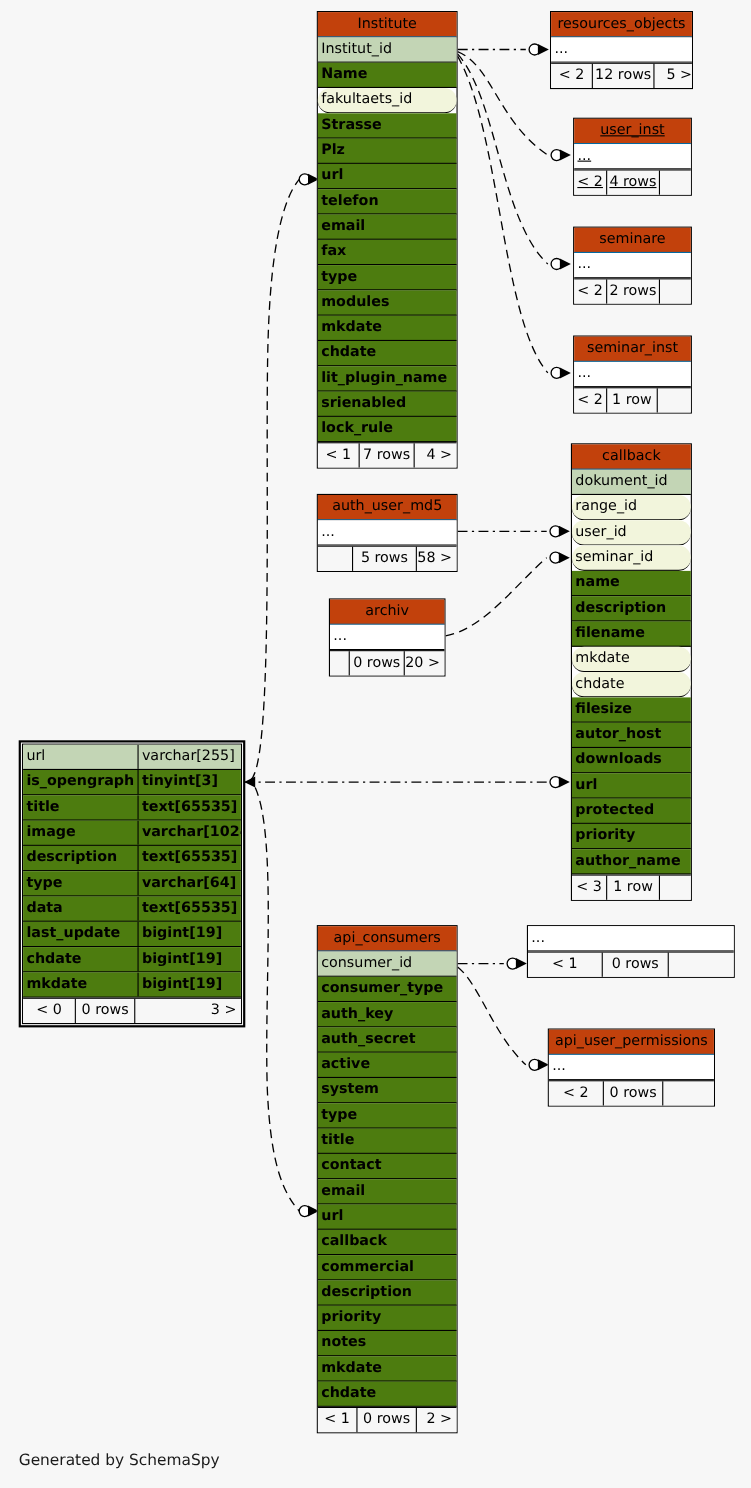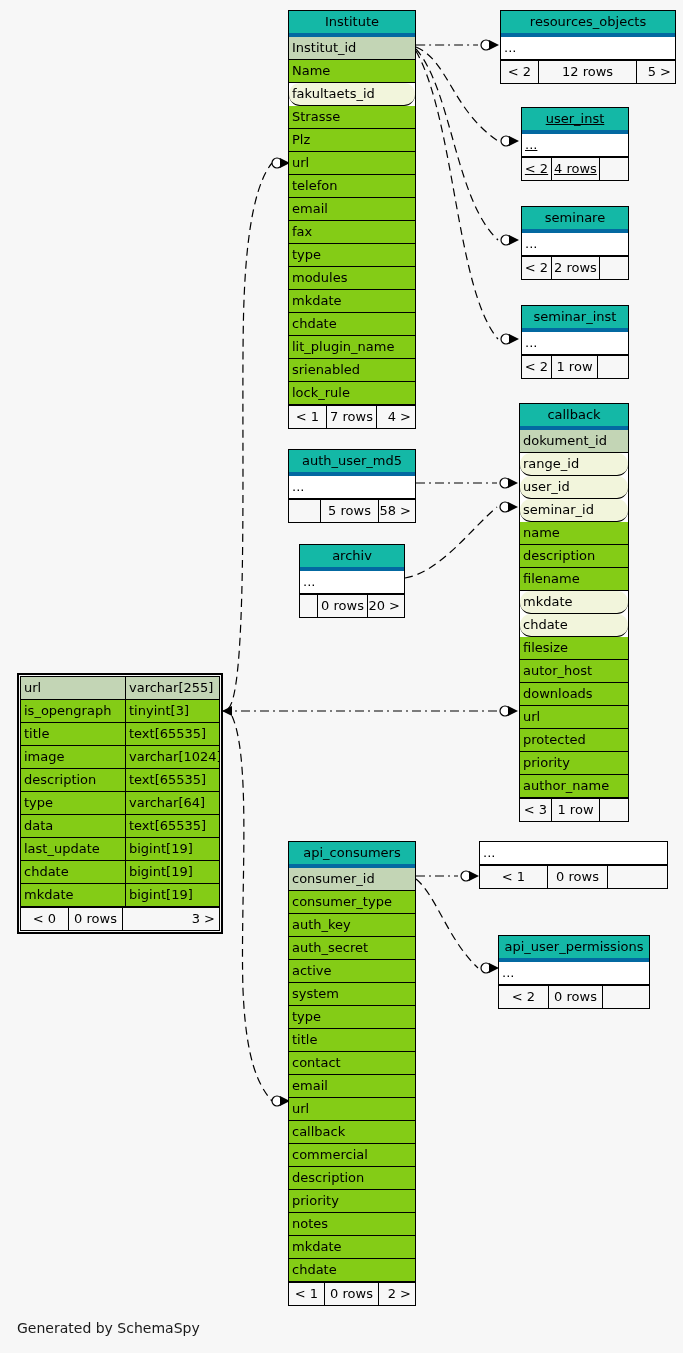--- a/index.html
+++ b/index.html
@@ -23,24 +23,24 @@
     font-size:13px;
     color:#000;
     z-index:5;
   }
   .table-box.outlined{
     border:1px solid #000;
     outline:2px solid #000;
     outline-offset:1px;
   }
   .tb-title{
-    background:#14b8a6;
+    background:#c2410c;
     text-align:center;
     height:22px;line-height:22px;
-    border-bottom:4px solid #0369a1;
+    border-bottom:1px solid #0369a1;
     font-size:13px;
     white-space:nowrap;
     overflow:hidden;
   }
   .tb-row{
     height:22px;line-height:22px;
     border-bottom:1px solid #000;
     display:flex;
     white-space:nowrap;
     overflow:hidden;
@@ -54,21 +54,21 @@
   }
   .cell-type{
     padding-left:3px;
     flex:1 1 auto;
     border-left:1px solid #000;
     overflow:hidden;
     box-sizing:border-box;
   }
   .tb-row.pk{background:#c3d5b5;align-items:flex-end;}
   .tb-row.idx{background:#f2f5dc;border-radius:11px;}
-  .tb-row.plain{background:#84cc16;}
+  .tb-row.plain{background:#4d7c0f;font-weight:bold;}
   .tb-row.ellipsis{background:#ffffff;padding-left:3px;display:block;}
 
   .tb-foot{
     height:22px;line-height:22px;
     display:flex;
     background:#f7f7f7;
     border-top:1px solid #000;
     font-size:13px;
     white-space:nowrap;
   }
@@ -198,21 +198,21 @@
     <div class="tb-row plain">
         <span class="cell-name" style="flex:1">lock_rule</span>
       </div>
     <div class="tb-foot">
       <span class="foot-l" style="width:38px">&lt; 1</span>
       <span class="foot-c">7 rows</span>
       <span class="foot-r" style="width:38px">4 &gt;</span>
     </div>
   </div>
 
-  <div class="table-box" style="left:500px;top:10px;width:176px;">
+  <div class="table-box" style="left:500px;top:10px;width:130px;">
     <div class="tb-title">resources_objects</div>
     <div class="tb-row ellipsis">...</div>
     <div class="tb-foot">
       <span class="foot-l" style="width:38px">&lt; 2</span>
       <span class="foot-c">12 rows</span>
       <span class="foot-r" style="width:38px">5 &gt;</span>
     </div>
   </div>
 
   <div class="table-box" style="left:521px;top:107px;width:108px;text-decoration:underline;">

